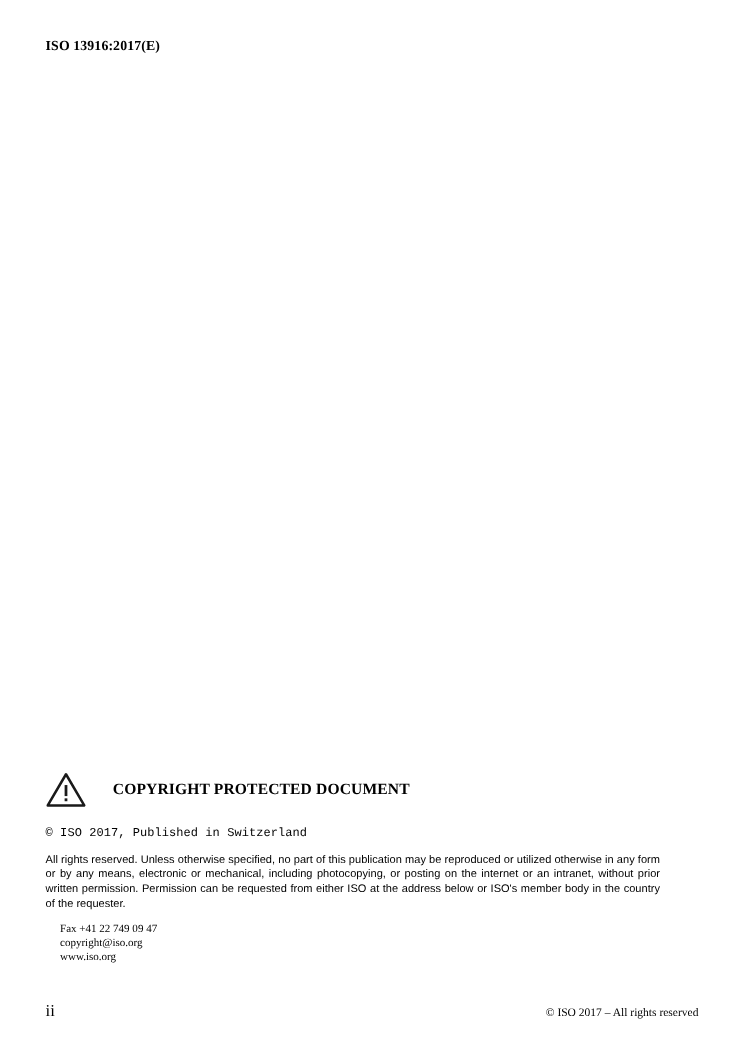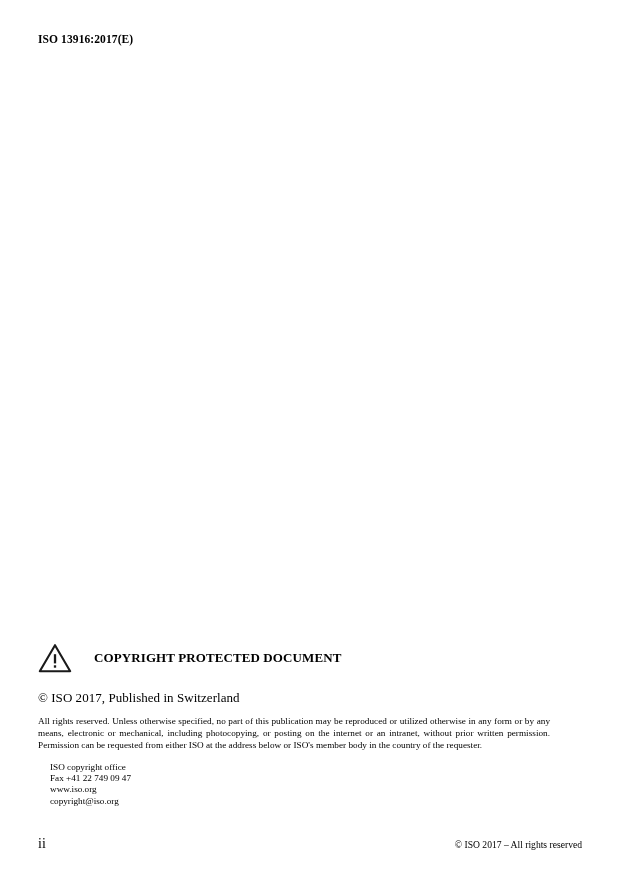--- a/index.html
+++ b/index.html
@@ -49,27 +49,27 @@
     margin-left: 0px;
   }
   .cpd-title {
     font-family: "Liberation Serif", serif;
     font-weight: bold;
     font-size: 13px;
     margin-left: 22px;
     letter-spacing: 0.1px;
   }
   .copyright-line {
-    font-family: Liberation Serif, serif;
-    font-size: 13px;
+    font-family: Liberation Mono, monospace;
+    font-size: 10px;
     margin-top: 14px;
     letter-spacing: 0.05px;
   }
   .rights-paragraph {
-    font-family: Liberation Serif, serif;
+    font-family: Liberation Sans, sans-serif;
     font-size: 9.2px;
     line-height: 12.2px;
     text-align: justify;
     margin-top: 9px;
     width: 512px;
     letter-spacing: 0.02px;
   }
   .address-block {
     margin-top: 10px;
     margin-left: 12px;
@@ -117,24 +117,23 @@
         </svg>
       </span>
       <span class="cpd-title">COPYRIGHT PROTECTED DOCUMENT</span>
     </div>
 
     <div class="copyright-line">©  ISO 2017, Published in Switzerland</div>
 
     <div class="rights-paragraph">All rights reserved. Unless otherwise specified, no part of this publication may be reproduced or utilized otherwise in any form or by any means, electronic or mechanical, including photocopying, or posting on the internet or an intranet, without prior written permission. Permission can be requested from either ISO at the address below or ISO's member body in the country of the requester.</div>
 
     <div class="address-block">
-      <div>ISO copyright office</div>
       <div>Fax +41 22 749 09 47</div>
+      <div>copyright@iso.org</div>
       <div>www.iso.org</div>
-      <div>copyright@iso.org</div>
     </div>
 
   </div>
 
   <div class="footer">
     <span class="footer-page">ii</span>
     <span class="footer-rights">© ISO 2017 – All rights reserved</span>
   </div>
 
 </div>

